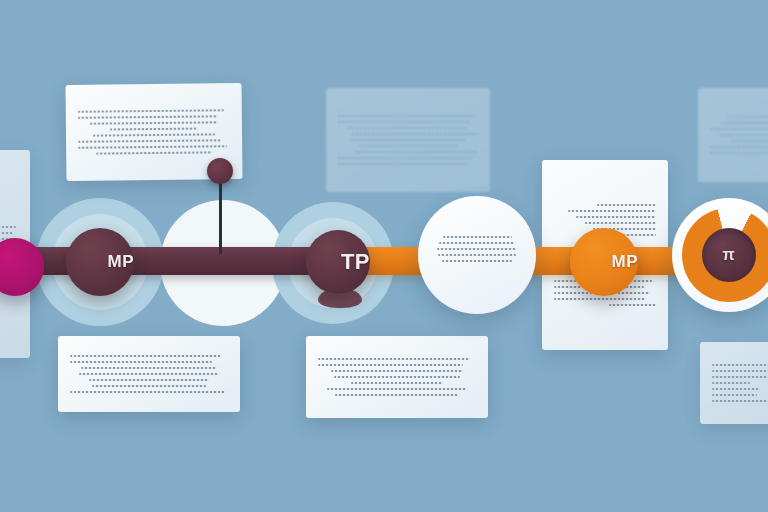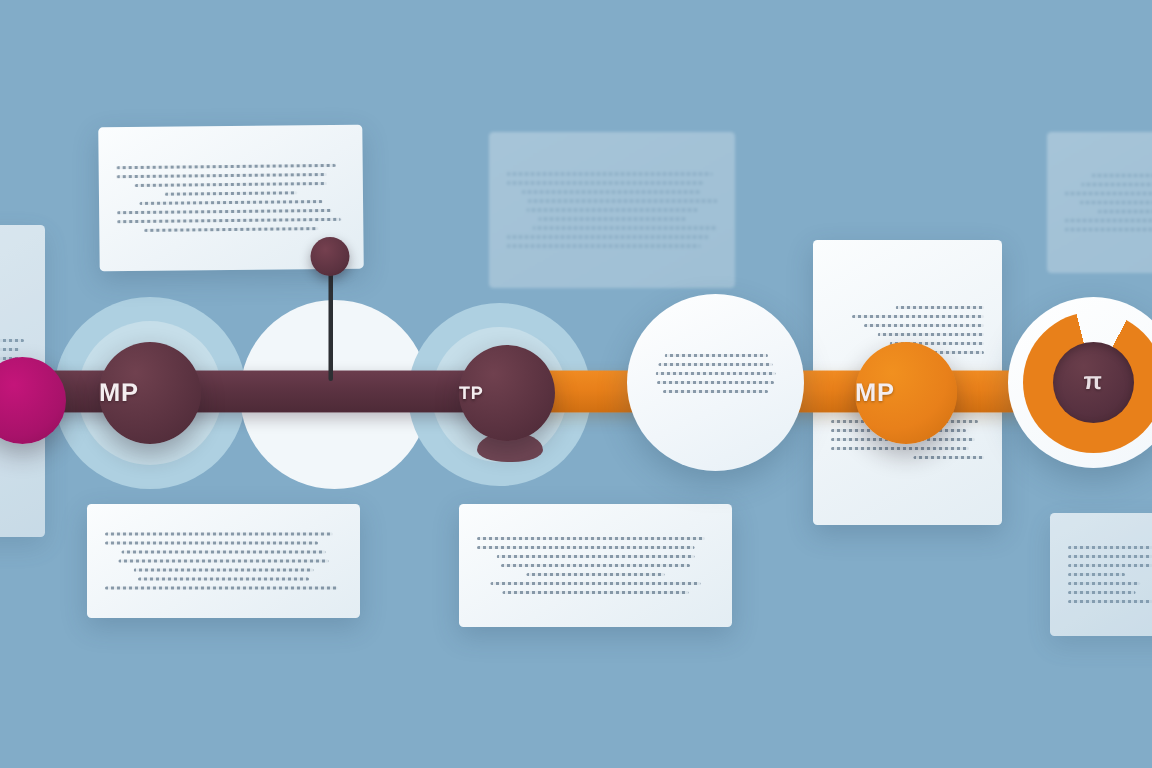--- a/index.html
+++ b/index.html
@@ -57,21 +57,21 @@
   
   .bar { position:absolute; height:28px; border-radius:3px; }
   .bar.maroon { background:linear-gradient(180deg,#6b3d4d 0%,#5c3342 45%,#4d2a37 100%);
                 box-shadow:0 4px 10px rgba(40,25,35,.28); }
   .bar.orange { background:linear-gradient(180deg,#f08b22 0%,#e8801a 45%,#d06f12 100%);
                 box-shadow:0 4px 10px rgba(120,70,10,.26); }
 
   
   .node {
     position:absolute; border-radius:50%;
-    display:flex; align-items:center; justify-content:flex-start;
+    display:flex; align-items:center; justify-content:flex-end;
     color:#f4eef0; font-weight:700; letter-spacing:.5px;
     text-shadow:0 1px 2px rgba(0,0,0,.35);
     box-shadow:0 7px 16px rgba(35,25,35,.32);
   }
   .node.maroon { background:radial-gradient(circle at 36% 30%,#70414f 0%,#5a3240 60%,#4a2835 100%); }
   .node.orange { background:radial-gradient(circle at 36% 30%,#f1901f 0%,#e8801a 58%,#cc6d10 100%); }
   .node.crimson{ background:radial-gradient(circle at 40% 32%,#c4157a 0%,#a8126a 65%,#8c0f57 100%); }
   .node.paper  { background:linear-gradient(155deg,#ffffff 0%,#f1f6fa 60%,#e7f0f6 100%);
                  box-shadow:0 8px 20px rgba(40,70,95,.25); }
 
@@ -222,21 +222,21 @@
     <span></span>
   </div>
 
   <div class="node maroon" style="left:66px; top:228px; width:68px; height:68px; font-size:17px;">
     <span>MP</span>
   </div>
 
 
   <div class="blob" style="left:318px; top:288px; width:44px; height:20px;"></div>
 
-  <div class="node maroon" style="left:306px; top:230px; width:64px; height:64px; font-size:12px;">
+  <div class="node maroon" style="left:306px; top:230px; width:64px; height:64px; font-size:22px;">
     <span>TP</span>
   </div>
 
   <div class="node paper" style="left:418px; top:196px; width:118px; height:118px;">
     <div class="circ-lines">
       <div class="tline" style="width:86%"></div>
       <div class="tline" style="width:94%"></div>
       <div class="tline" style="width:100%"></div>
       <div class="tline" style="width:96%"></div>
       <div class="tline" style="width:88%"></div>

